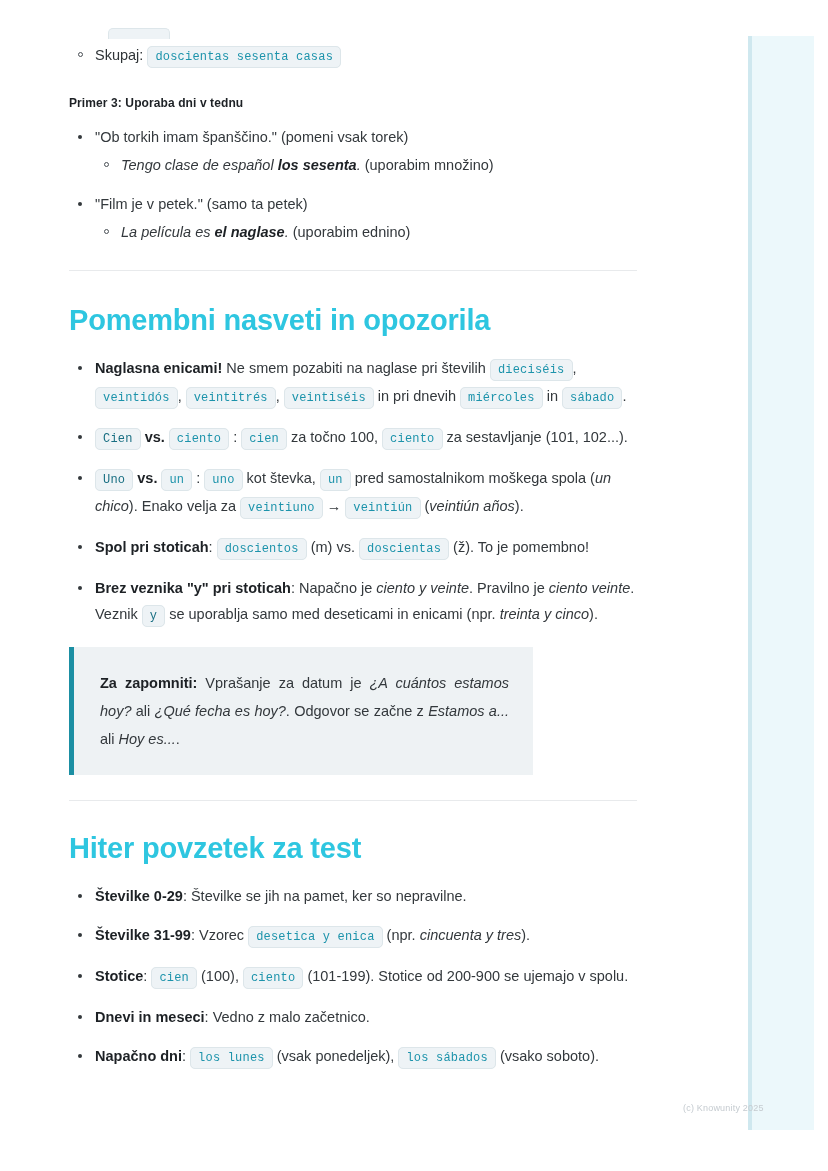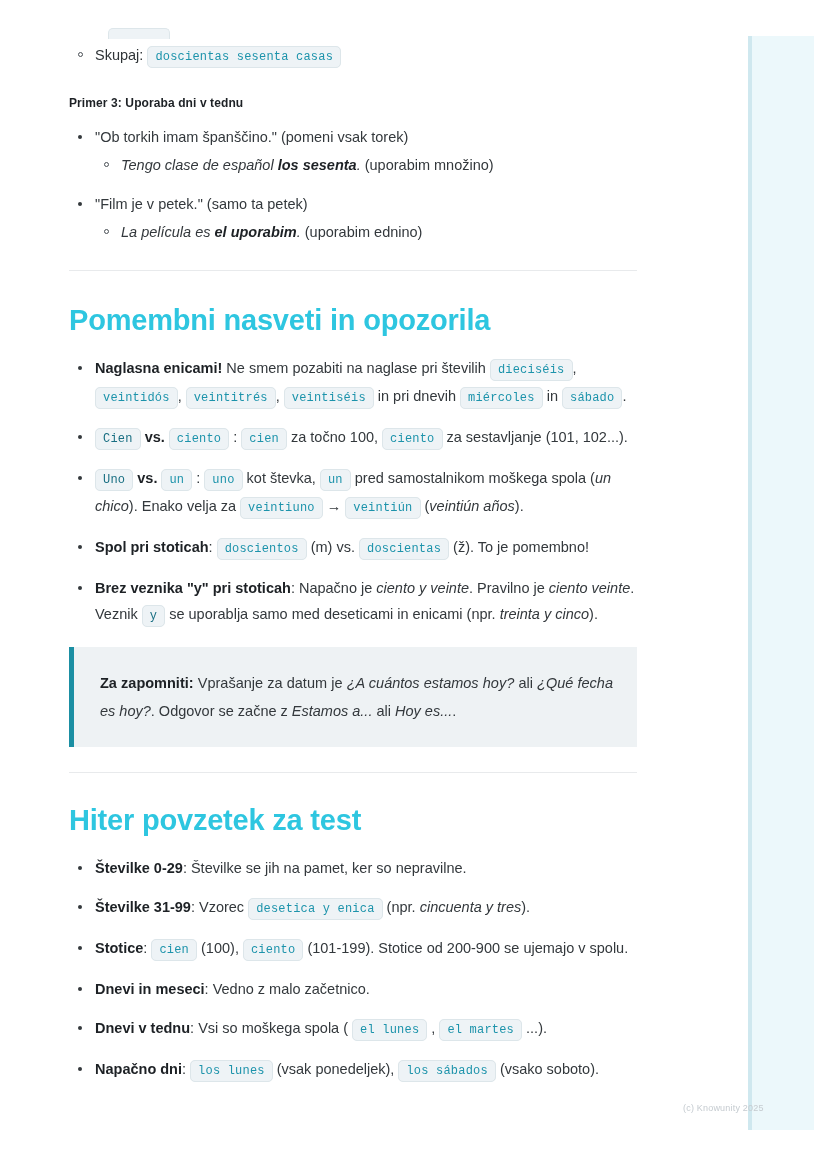--- a/index.html
+++ b/index.html
@@ -152,21 +152,21 @@
 
   .callout {
     background: #eef2f4;
     border-left: 5px solid #1b8fa3;
     padding: 22px 24px 22px 26px;
     font-size: 14.5px;
     line-height: 28px;
     text-align: justify;
     color: #33383c;
     box-sizing: border-box;
-    width: 568px;
+    width: 464px;
   }
 
   .footer-credit {
     position: absolute;
     left: 683px;
     top: 1103px;
     font-size: 9px;
     color: #c5cbd0;
     letter-spacing: .2px;
     white-space: nowrap;
@@ -199,21 +199,21 @@
         <ul class="lvl2">
           <li>
             <i><span>Tengo clase de español </span><b>los sesenta</b><span>.</span></i><span> (uporabim množino)</span>
           </li>
         </ul>
       </li>
       <li>
         <span>"Film je v petek." (samo ta petek)</span>
         <ul class="lvl2">
           <li>
-            <i><span>La película es </span><b>el uporabim</b><span>.</span></i><span> (uporabim ednino)</span>
+            <i><span>La película es </span><b>el naglase</b><span>.</span></i><span> (uporabim ednino)</span>
           </li>
         </ul>
       </li>
     </ul>
 
     <hr class="divider" style="margin-top:25px;">
 
     <h2 class="section-heading" style="margin-top:32px;">Pomembni nasveti in opozorila</h2>
 
     <ul class="lvl1">
@@ -238,21 +238,20 @@
 
     <ul class="lvl1">
       <li><b>Številke 0-29</b><span>: Številke se jih na pamet, ker so nepravilne.</span></li>
 
       <li><b>Številke 31-99</b><span>: Vzorec </span><code>desetica y enica</code><span> (npr. </span><i>cincuenta y tres</i><span>).</span></li>
 
       <li><b>Stotice</b><span>: </span><code>cien</code><span> (100), </span><code>ciento</code><span> (101-199). Stotice od 200-900 se ujemajo v spolu.</span></li>
 
       <li><b>Dnevi in meseci</b><span>: Vedno z malo začetnico.</span></li>
 
-      <li><b>Dnevi v tednu</b><span>: Vsi so moškega spola ( </span><code>el lunes</code><span> , </span><code>el martes</code><span> ...).</span></li>
 
       <li><b>Napačno dni</b><span>: </span><code>los lunes</code><span> (vsak ponedeljek), </span><code>los sábados</code><span> (vsako soboto).</span></li>
     </ul>
 
   </div>
 
   <div class="footer-credit">(c) Knowunity 2025</div>
 
 </div>
 

